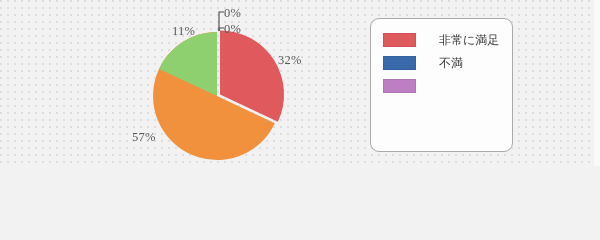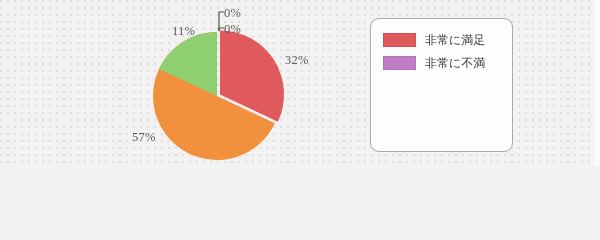--- a/index.html
+++ b/index.html
@@ -58,21 +58,21 @@
     font-family: "Liberation Serif", "DejaVu Serif", serif;
     font-size: 12.5px;
     color: #59595b;
     white-space: nowrap;
     letter-spacing: 0.2px;
   }
   #label-zero-1 { left: 224px; top: 6px; }
   #label-zero-2 { left: 224px; top: 22px; }
   #label-green  { left: 172px; top: 24px; }
   #label-orange { left: 132px; top: 130px; }
-  #label-red    { left: 285px; top: 53px; text-align: right; }
+  #label-red    { left: 278px; top: 53px; text-align: right; }
 
   
   #legend {
     position: absolute;
     left: 370px;
     top: 18px;
     width: 143px;
     height: 134px;
     box-sizing: border-box;
     background: #fdfdfd;
@@ -86,21 +86,21 @@
     height: 23px;
   }
   .swatch {
     width: 33px;
     height: 14px;
     flex: 0 0 33px;
     border: 1px solid rgba(0,0,0,0.07);
     box-sizing: border-box;
   }
   .legend-text {
-    margin-left: 9px;
+    margin-left: 23px;
     font-family: "DejaVu Sans", "Liberation Sans", sans-serif;
     font-size: 12px;
     color: #3a3a3c;
     white-space: nowrap;
     line-height: 1;
   }
 </style>
 </head>
 <body>
 
@@ -137,19 +137,22 @@
 
   <div id="legend">
 
     <div class="legend-row">
       <span class="swatch" style="background:#e0595c"></span>
       <span class="legend-text">非常に満足</span>
     </div>
 
 
 
+    <div class="legend-row">
+      <span class="swatch" style="background:#3a69ab"></span>
+      <span class="legend-text">不満</span>
+    </div>
 
     <div class="legend-row">
       <span class="swatch" style="background:#bd7ec4"></span>
-      <span class="legend-text">非常に不満</span>
     </div>
   </div>
 </div>
 
 </body></html>

